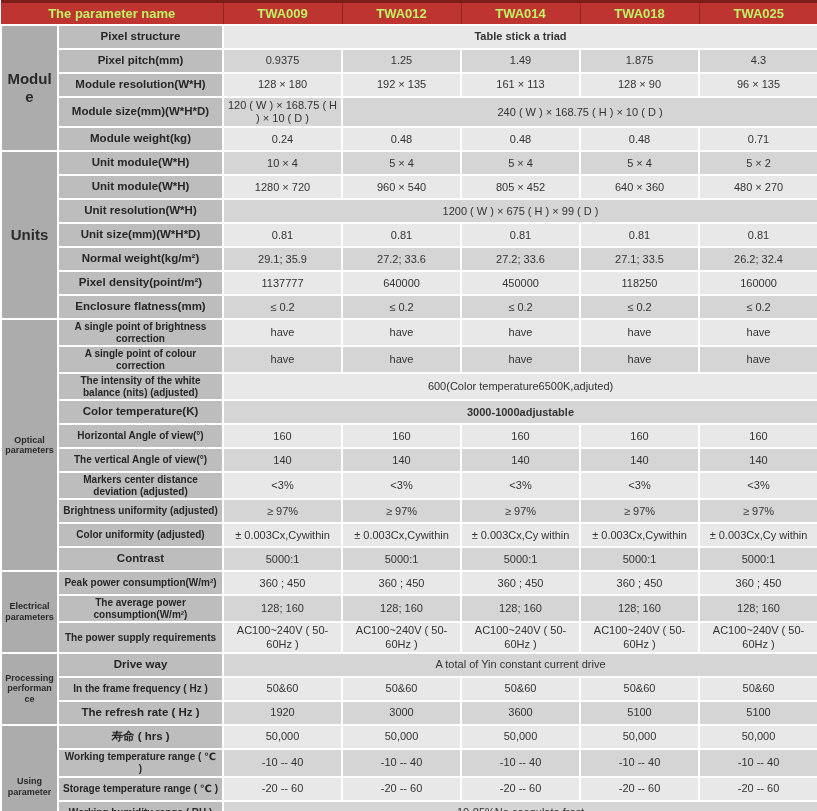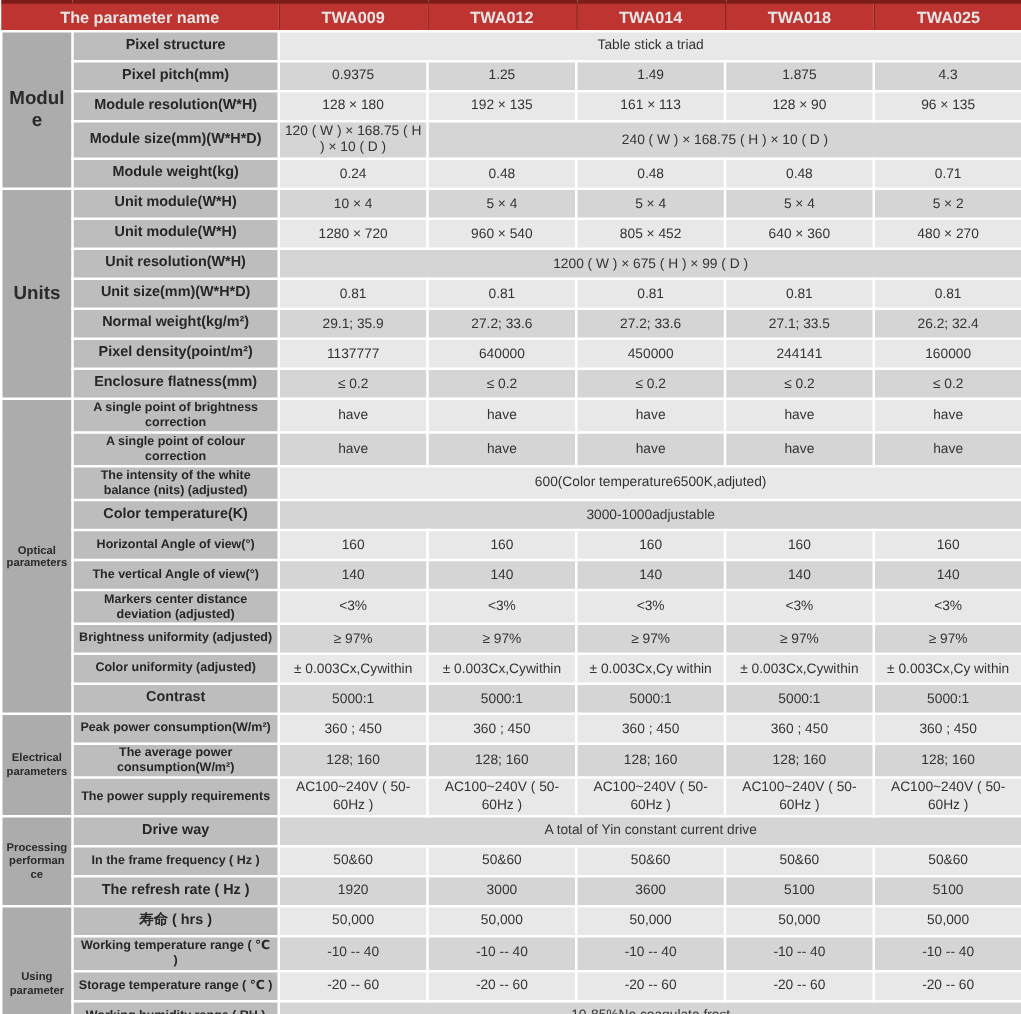--- a/index.html
+++ b/index.html
@@ -2,40 +2,40 @@
 <html><head>
 <meta charset="utf-8">
 <style>
   html,body{margin:0;padding:0;background:#fff;}
   body{width:817px;font-family:"Liberation Sans","DejaVu Sans",sans-serif;color:#2e2e2e;}
   table.spec{border-collapse:collapse;table-layout:fixed;width:817px;}
   col.c-group{width:57px;}
   col.c-param{width:165px;}
   col.c-val{width:119px;}
   thead th{
-    background:#be3430;color:#e5e5e5;font-weight:bold;font-size:13px;
+    background:#be3430;color:#bef264;font-weight:bold;font-size:13px;
     padding:2px 2px;height:17px;text-align:center;
     border-top:3px solid #7d1d1a;border-left:1px solid #8b2623;border-right:1px solid #8b2623;
     border-bottom:none;
   }
   thead th:first-child{border-left:none;}
   thead th:last-child{border-right:none;}
   tbody td{
     border:2px solid #ffffff;font-size:11px;text-align:center;vertical-align:middle;
     padding:1px 3px;height:20px;line-height:1.2;word-wrap:break-word;
   }
   tbody tr:nth-child(odd) td{background:#e8e8e8;}
   tbody tr:nth-child(even) td{background:#d5d5d5;}
   tbody td.group-cell{background:#acacac !important;font-weight:bold;font-size:15px;color:#2a2a2a;}
   tbody td.group-cell.small{font-size:9px;}
   tbody td.param-cell{background:#bdbdbd !important;font-weight:bold;font-size:11.5px;color:#262626;}
   tbody td.param-cell.sm{font-size:10px;}
   tbody td.param-cell.xs{font-size:10px;line-height:1.15;}
   tbody td.value-cell{color:#333;}
-  tbody td.value-cell.bold{font-weight:normal;}
+  tbody td.value-cell.bold{font-weight:bold;}
 </style>
 </head>
 <body>
 
 <table class="spec">
   <colgroup>
     <col class="c-group">
       <col class="c-param">
     <col class="c-val">
       <col class="c-val">
@@ -123,21 +123,21 @@
         <td class="value-cell">27.2; 33.6</td>
         <td class="value-cell">27.2; 33.6</td>
         <td class="value-cell">27.1; 33.5</td>
         <td class="value-cell">26.2; 32.4</td>
       </tr>
       <tr>
         <td class="param-cell">Pixel density(point/m²)</td>
         <td class="value-cell">1137777</td>
         <td class="value-cell">640000</td>
         <td class="value-cell">450000</td>
-        <td class="value-cell">244141</td>
+        <td class="value-cell">118250</td>
         <td class="value-cell">160000</td>
       </tr>
       <tr>
         <td class="param-cell">Enclosure flatness(mm)</td>
         <td class="value-cell">≤ 0.2</td>
         <td class="value-cell">≤ 0.2</td>
         <td class="value-cell">≤ 0.2</td>
         <td class="value-cell">≤ 0.2</td>
         <td class="value-cell">≤ 0.2</td>
       </tr>

